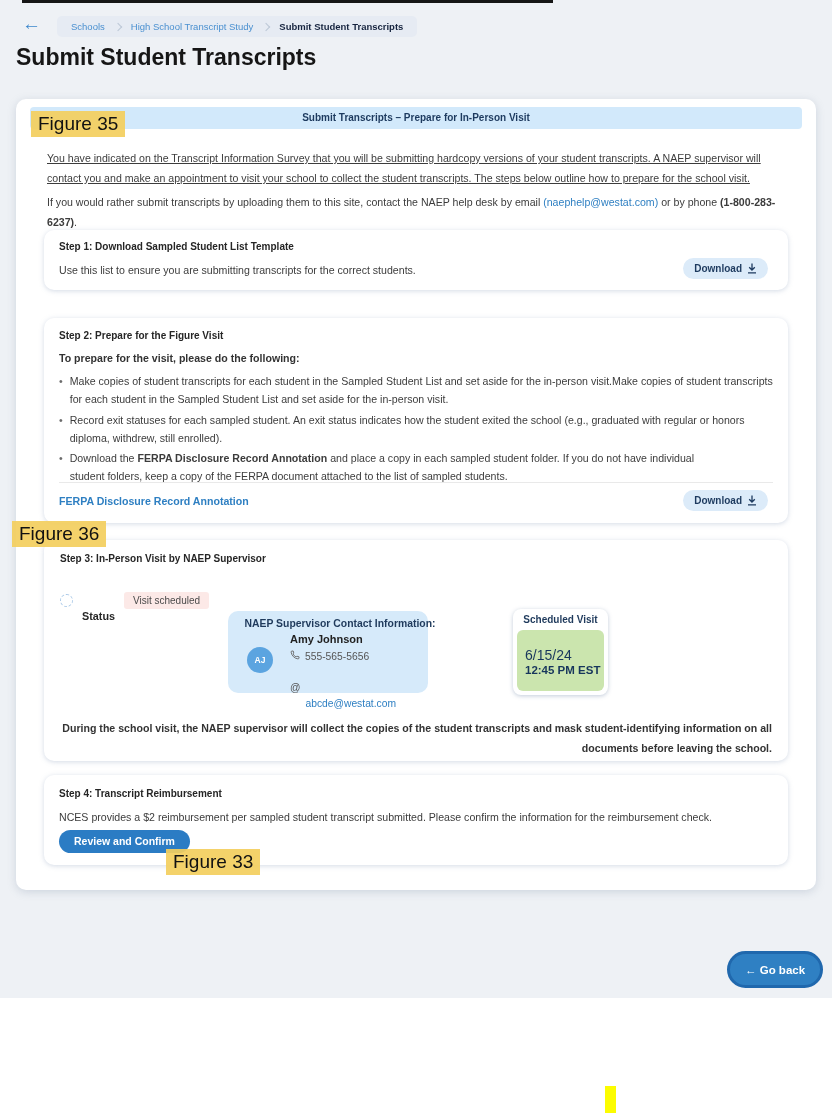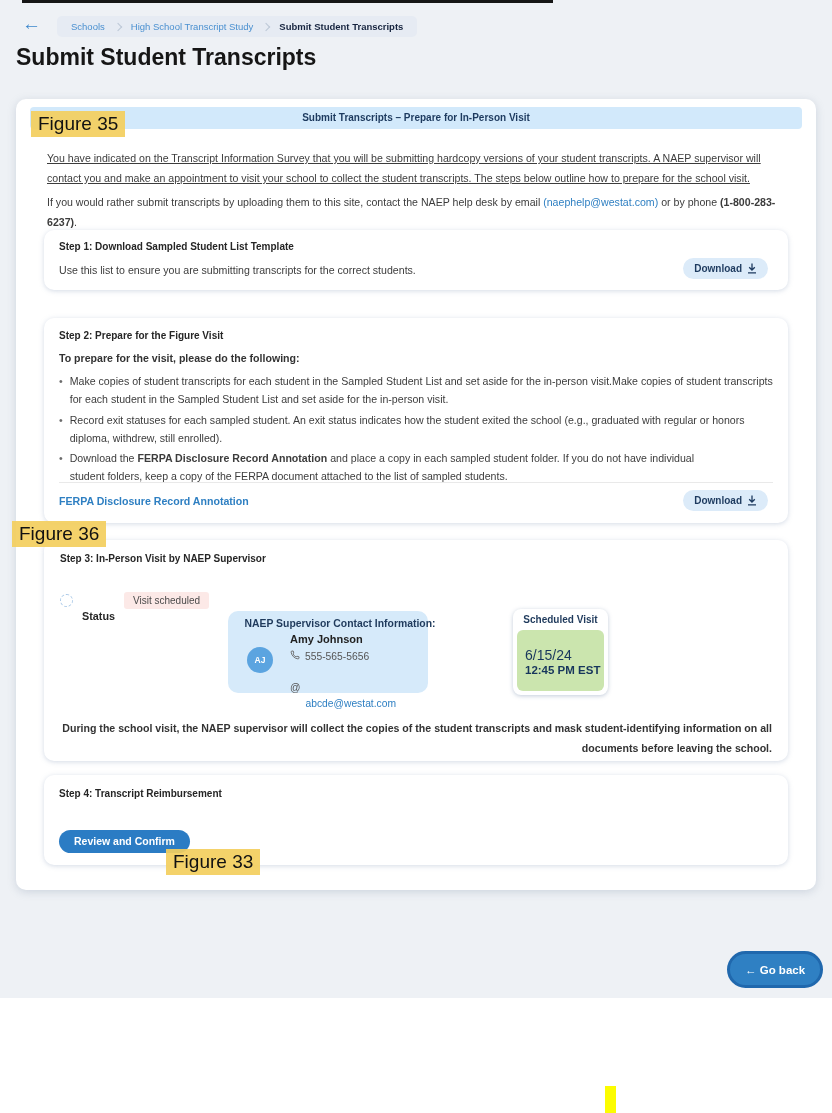--- a/index.html
+++ b/index.html
@@ -188,20 +188,21 @@
           <div class="abs visit-date">6/15/24</div>
           <div class="abs visit-time">12:45 PM EST</div>
         </div>
       </div>
 
       <div class="abs s3-footer">During the school visit, the NAEP supervisor will collect the copies of the student transcripts and mask student-identifying information on all documents before leaving the school.</div>
     </div>
 
     <div class="abs step step4">
       <div class="abs s-title" style="top:13px;">Step 4: Transcript Reimbursement</div>
+      <div class="abs s-text" style="left:15px; top:36px;">NCES provides a $2 reimbursement per sampled student transcript submitted. Please confirm the information for the reimbursement check.</div>
       <div class="abs confirm-btn">Review and Confirm</div>
     </div>
   </div>
 
   <div class="abs fig fig35">Figure 35</div>
   <div class="abs fig fig36">Figure 36</div>
   <div class="abs fig fig33">Figure 33</div>
 
   <div class="abs go-back">← Go back</div>
   <div class="abs caret"></div>

